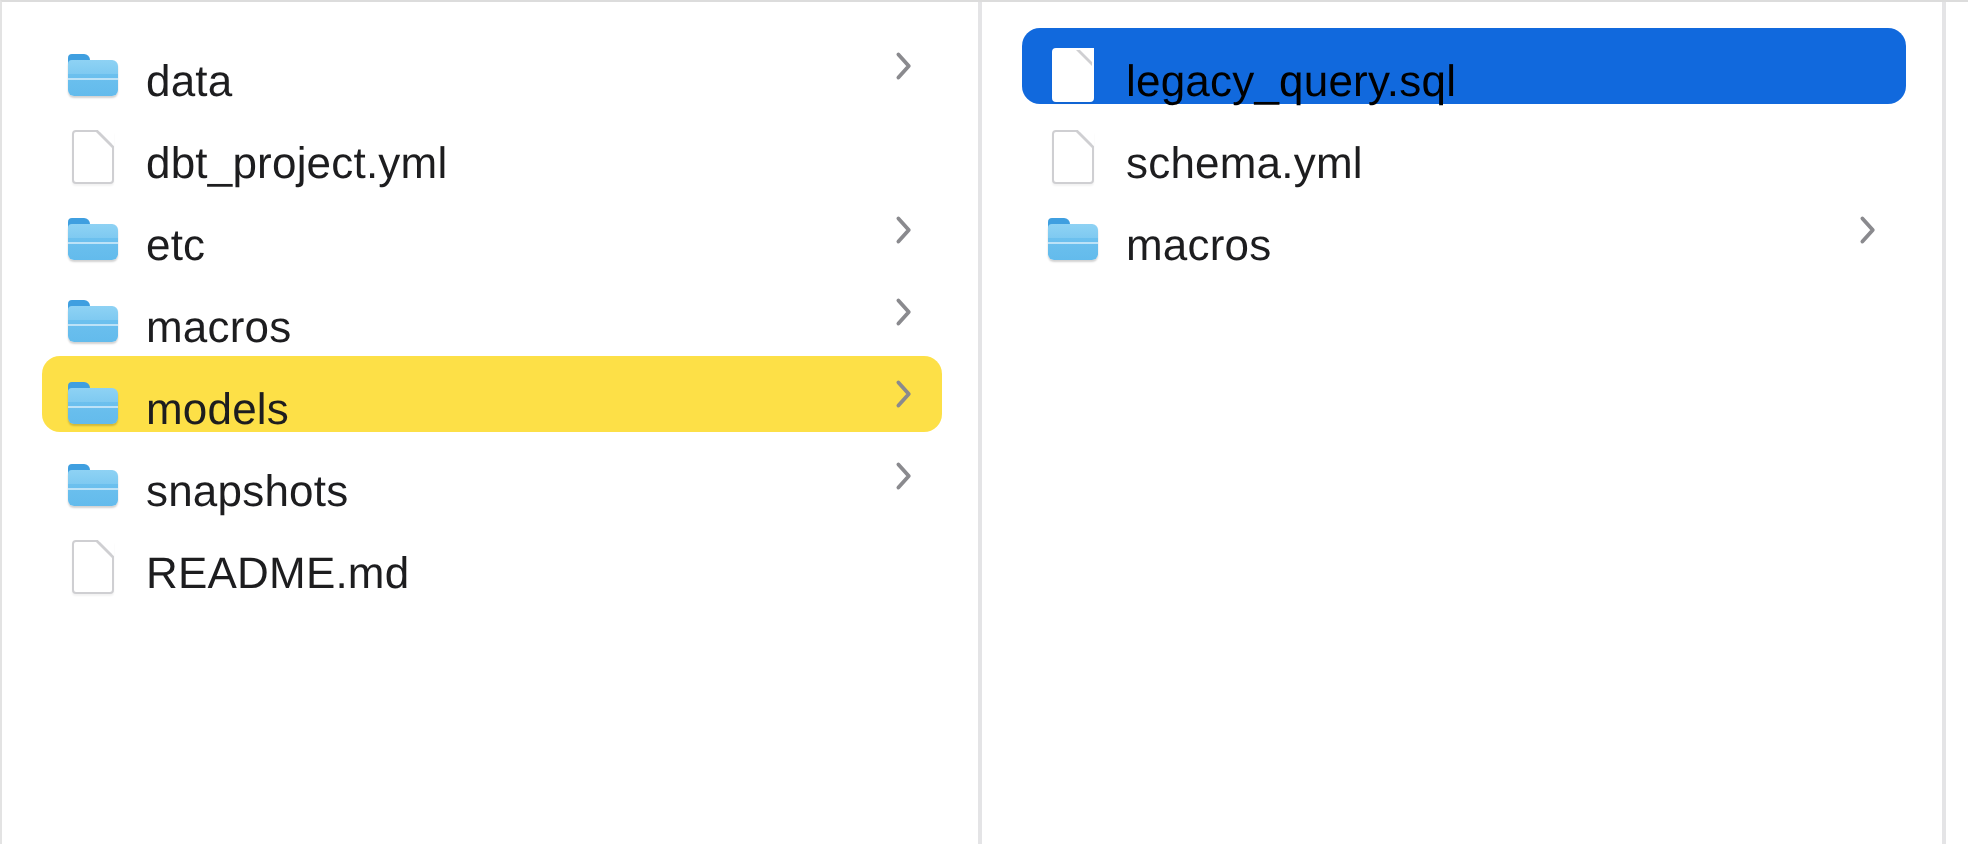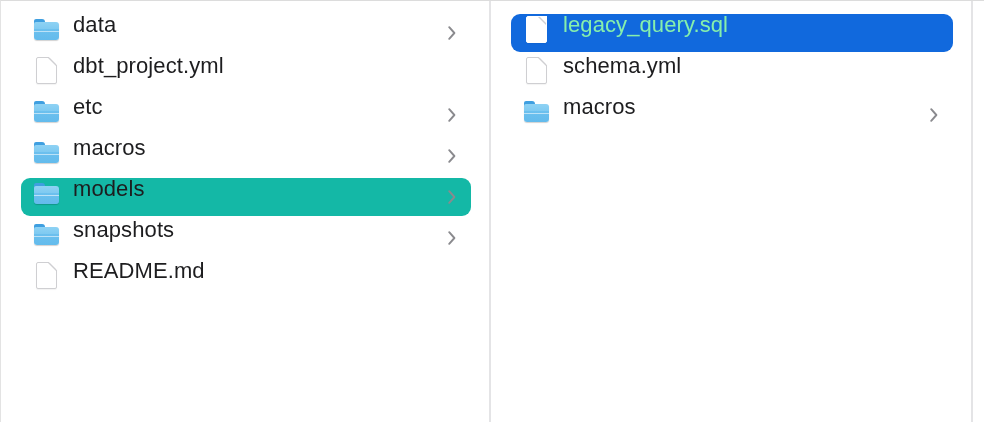--- a/index.html
+++ b/index.html
@@ -41,29 +41,29 @@
     width: 482px;
     border-right: 2px solid #e4e4e6;
   }
 
   .row {
     position: relative;
     height: 38px;
     margin: 3px 18px 3px 20px;
     border-radius: 9px;
     display: flex;
-    align-items: flex-start;
+    align-items: flex-end;
     padding-left: 12px;
     box-sizing: border-box;
     cursor: default;
     user-select: none;
   }
 
   .row.selected-gray {
-    background: #14b8a6;
+    background: #fde047;
   }
 
   .row.selected-blue {
     background: #1169dd;
   }
 
   .icon-slot {
     width: 26px;
     height: 30px;
     flex: 0 0 26px;
@@ -155,21 +155,21 @@
 
   
   .label {
     font-size: 22px;
     color: #1d1d1f;
     letter-spacing: 0.1px;
     white-space: nowrap;
     line-height: 1;
   }
   .row.selected-blue .label {
-    color: #86efac;
+    color: #000000;
   }
 
   
   .chevron {
     position: absolute;
     right: 14px;
     top: 50%;
     transform: translateY(-50%);
     width: 10px;
     height: 16px;

